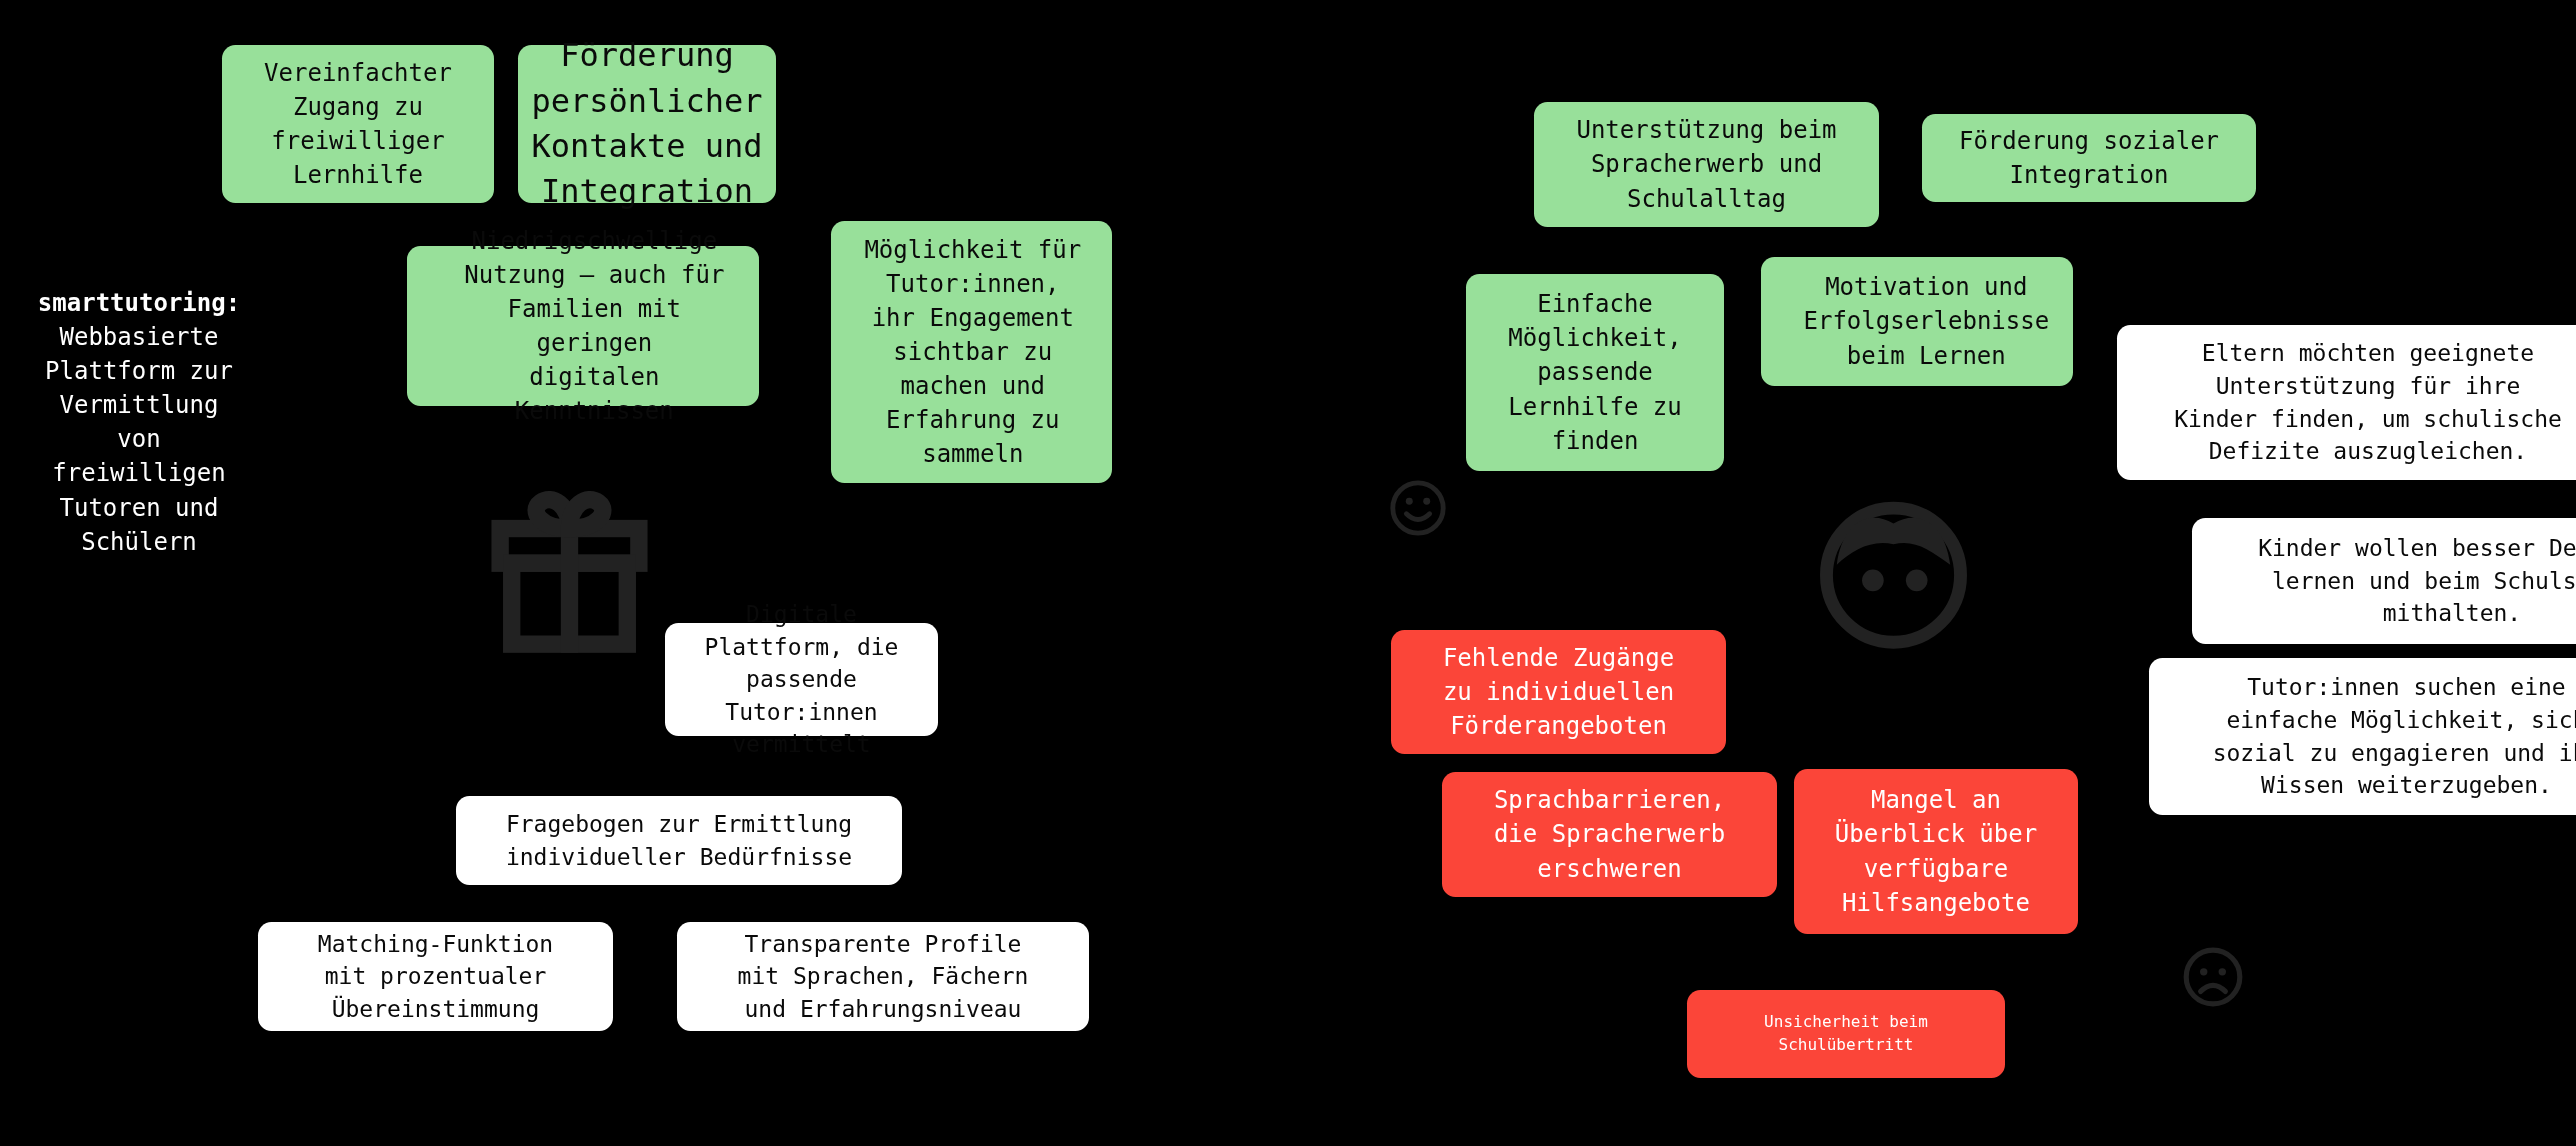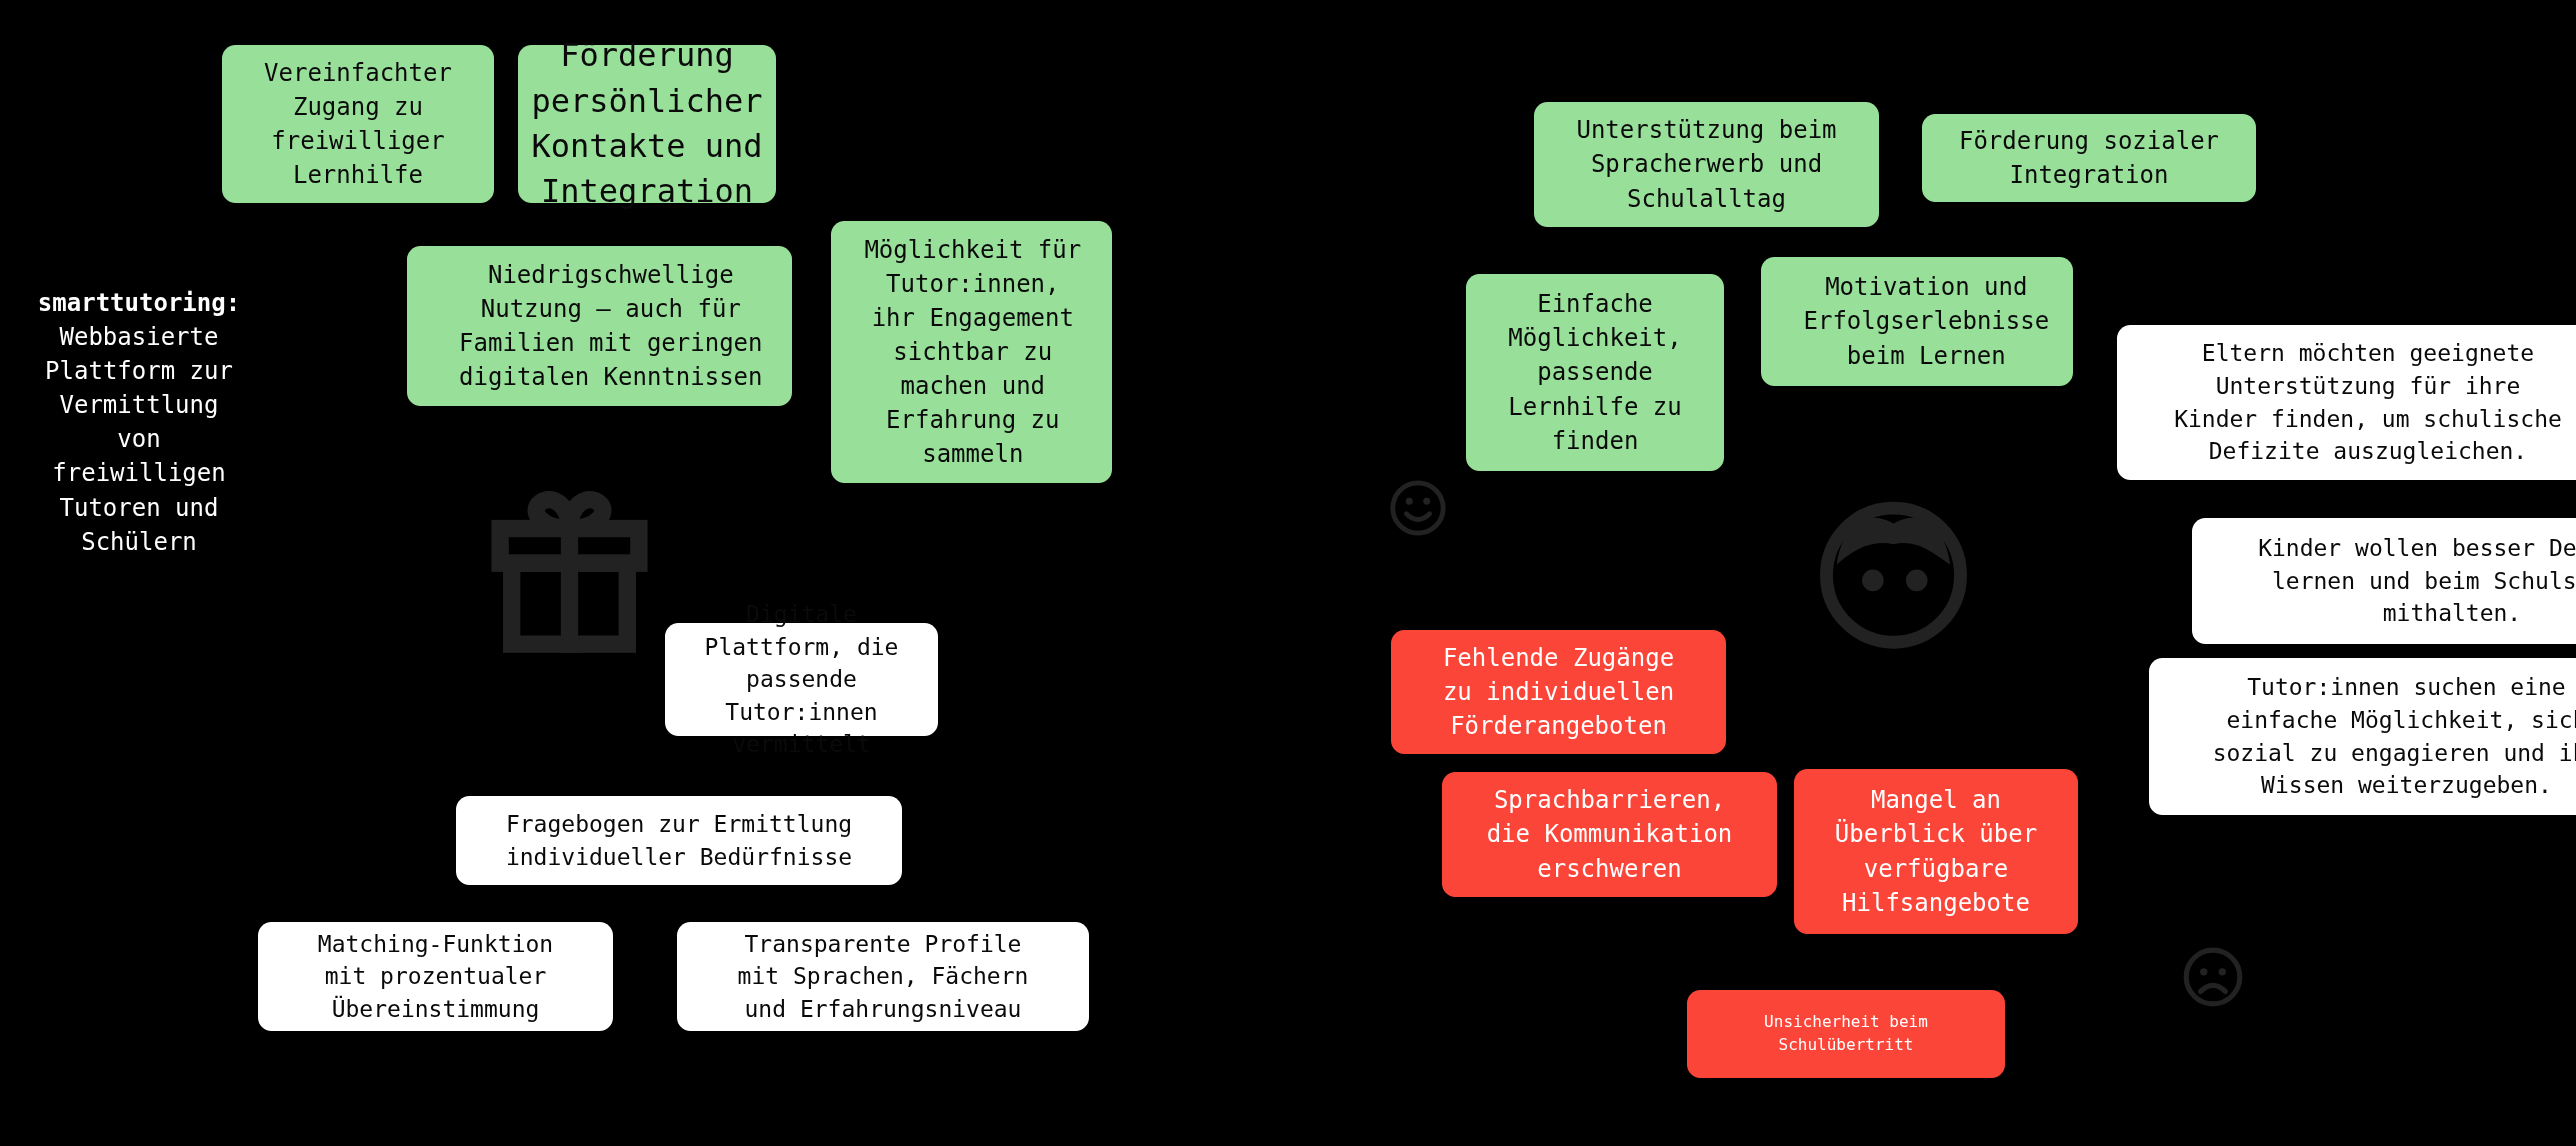--- a/index.html
+++ b/index.html
@@ -61,21 +61,21 @@
 Lernhilfe</span>
   </div>
 
   <div class="card green" style="left:518px; top:45px; width:258px; height:158px; font-size:32px;">
     <span>Förderung
 persönlicher
 Kontakte und
 Integration</span>
   </div>
 
-  <div class="card green" style="left:407px; top:246px; width:385px; height:160px; font-size:24px;padding-left:36px;">
+  <div class="card green" style="left:407px; top:246px; width:352px; height:160px; font-size:24px;padding-left:36px;">
     <span>Niedrigschwellige
 Nutzung – auch für
 Familien mit geringen
 digitalen Kenntnissen</span>
   </div>
 
   <div class="card green" style="left:831px; top:221px; width:281px; height:262px; font-size:24px;padding-left:16px;">
     <span>Möglichkeit für
 Tutor:innen,
 ihr Engagement
@@ -191,21 +191,21 @@
   </div>
 
   <div class="card red" style="left:1391px; top:630px; width:335px; height:124px; font-size:24px;">
     <span>Fehlende Zugänge
 zu individuellen
 Förderangeboten</span>
   </div>
 
   <div class="card red" style="left:1442px; top:772px; width:335px; height:125px; font-size:24px;">
     <span>Sprachbarrieren,
-die Kommunikation
+die Spracherwerb
 erschweren</span>
   </div>
 
   <div class="card red" style="left:1794px; top:769px; width:284px; height:165px; font-size:24px;">
     <span>Mangel an
 Überblick über
 verfügbare
 Hilfsangebote</span>
   </div>
 

